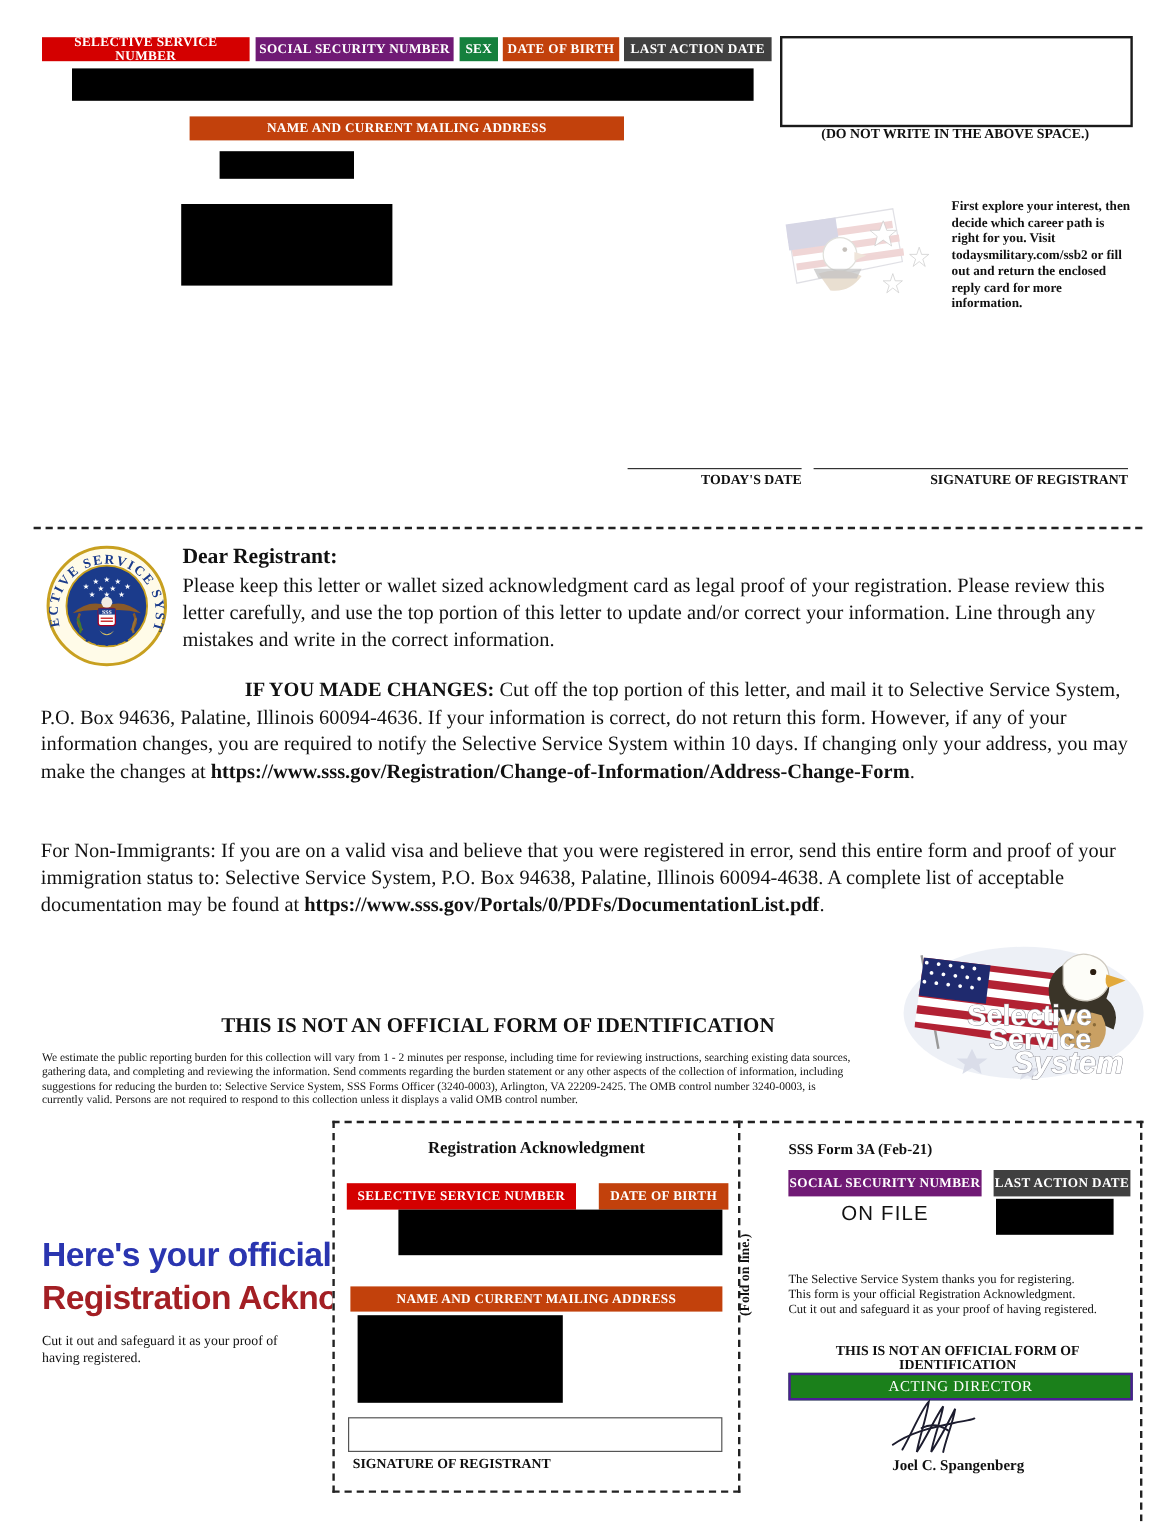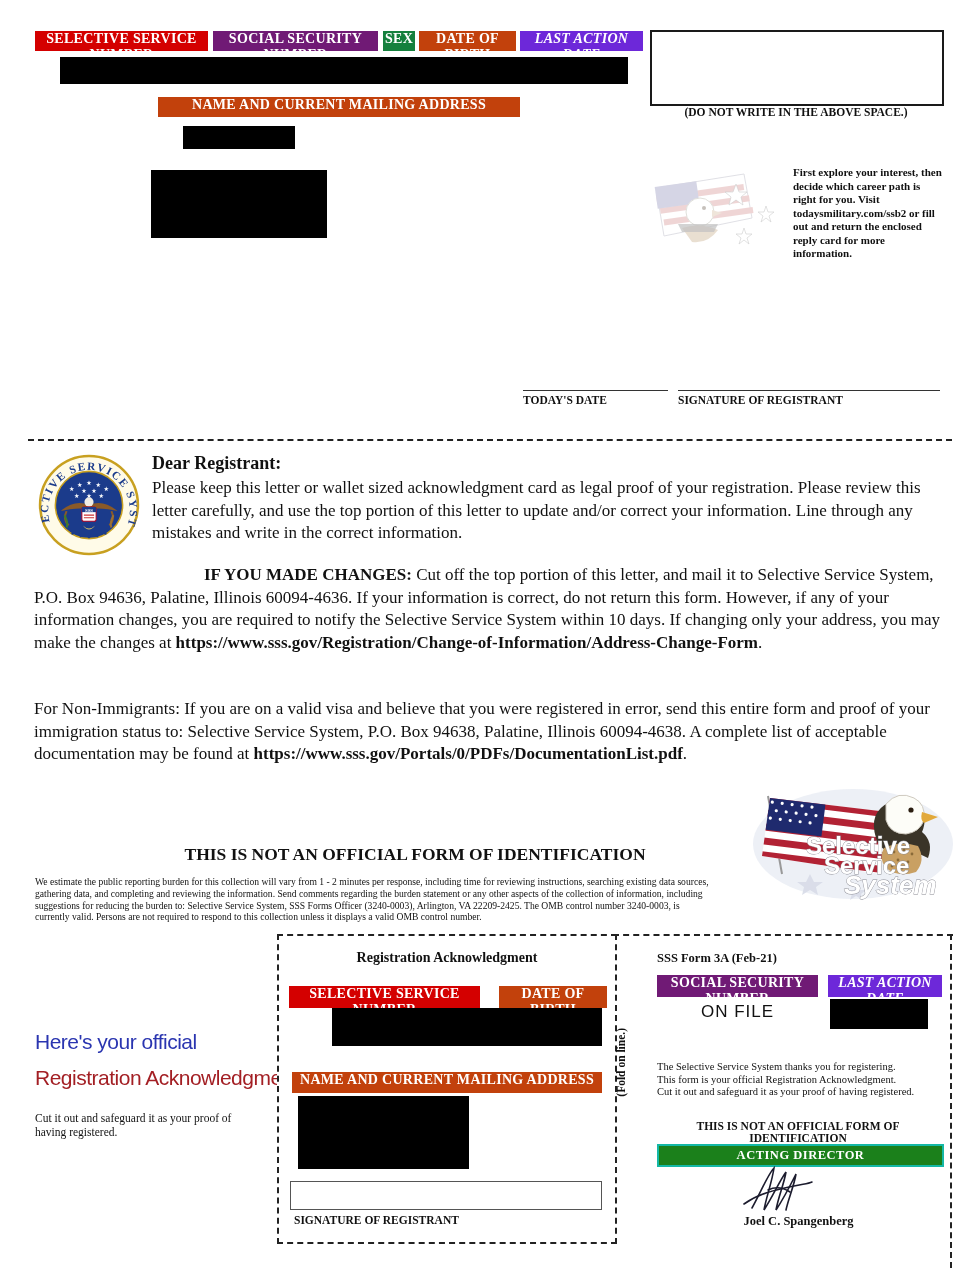--- a/index.html
+++ b/index.html
@@ -1,38 +1,38 @@
 <!DOCTYPE html>
 <html><head>
 <meta charset="utf-8">
 <style>
   html,body{margin:0;padding:0;background:#ffffff;}
   #page{position:relative;width:980px;height:1268px;background:#ffffff;overflow:hidden;
         font-family:"Liberation Serif",serif;color:#111;}
   .abs{position:absolute;}
-  .chip{display:flex;justify-content:center;color:#fff;
-        font-weight:bold;font-size:14px;letter-spacing:.3px;text-align:center;}
+  .chip{display:flex;align-items:center;justify-content:center;color:#fff;
+        font-weight:bold;font-size:11px;letter-spacing:.3px;text-align:center;}
   .chip-red{background:#d40000;}
   .chip-blue{background:#701a75;}
   .chip-purple{background:#15803d;}
   .chip-green{background:#c2410c;}
-  .chip-yellow{background:#6d28d9;font-style:italic;}
+  .chip-yellow{background:#404040;}
   .redact{background:#000;}
   .whitebox{background:#fff;border:2px solid #1a1a1a;}
   .body-text{font-size:17px;line-height:22.5px;margin:0;}
   .b{font-weight:bold;}
   .smallprint{font-size:9.6px;line-height:11.8px;}
-  .sigline{border-top:1.5px solid #333;text-align:left;font-weight:bold;font-size:11.5px;padding-top:3px;}
+  .sigline{border-top:1.5px solid #333;text-align:right;font-weight:bold;font-size:11.5px;padding-top:3px;}
   .dashline-h{border-top:2px dashed #222;}
   .dashline-v{border-left:2px dashed #222;}
   .card{border:2px dashed #222;background:#fff;}
   .fold{writing-mode:vertical-rl;transform:rotate(180deg);font-weight:bold;font-size:11.5px;}
-  .headline{font-family:"Liberation Sans",sans-serif;font-weight:normal;font-size:21px;letter-spacing:-0.5px;}
+  .headline{font-family:"Liberation Sans",sans-serif;font-weight:bold;font-size:28px;letter-spacing:-0.5px;}
   .onfile{font-family:"Liberation Sans",sans-serif;font-size:17px;letter-spacing:1px;}
-  .greenbar{background:#1b801b;border:2px solid #14b8a6;color:#fff;font-weight:bold;font-size:12.5px;
+  .greenbar{background:#1b801b;border:2px solid #4c1d95;color:#fff;font-weight:normal;font-size:12.5px;
             display:flex;align-items:center;justify-content:center;letter-spacing:.5px;}
   .adtext{font-weight:bold;font-size:11px;line-height:13.5px;}
   .tiny{font-size:10px;line-height:11.5px;}
 </style>
 </head>
 <body>
 
 <div id="page">
 
   <div class="abs chip chip-red" style="left:35px; top:31px; width:173px; height:20px;">

